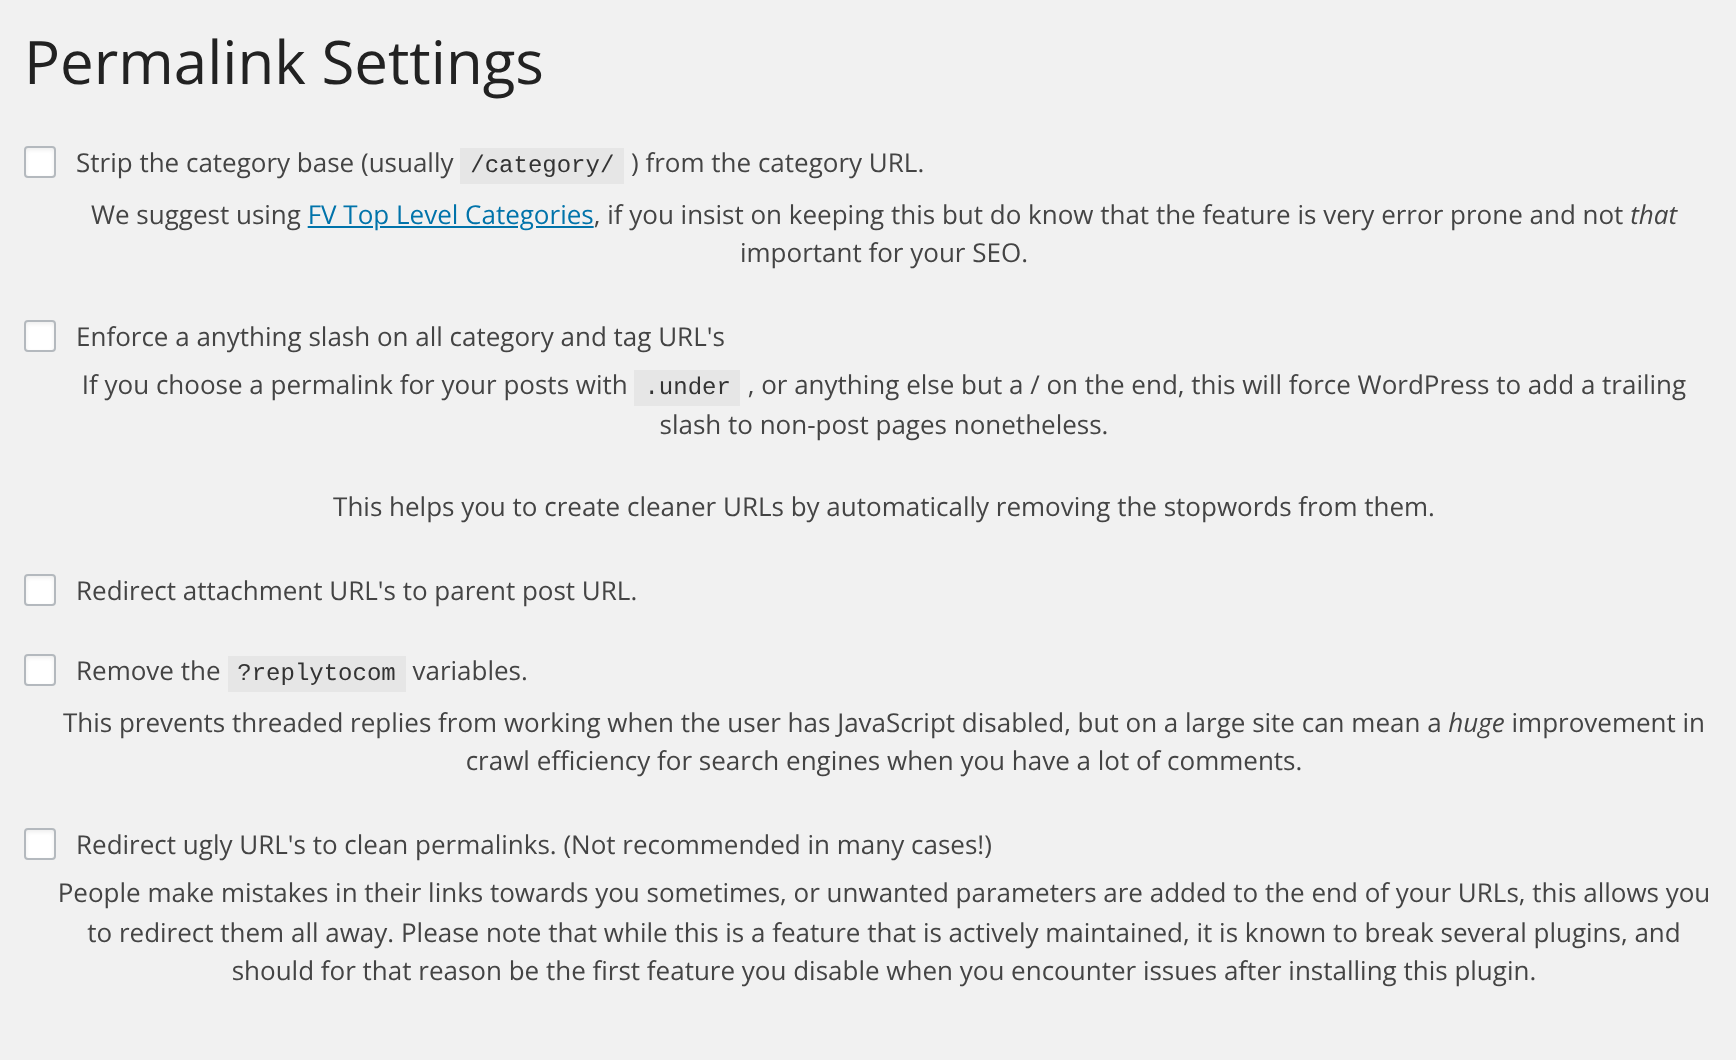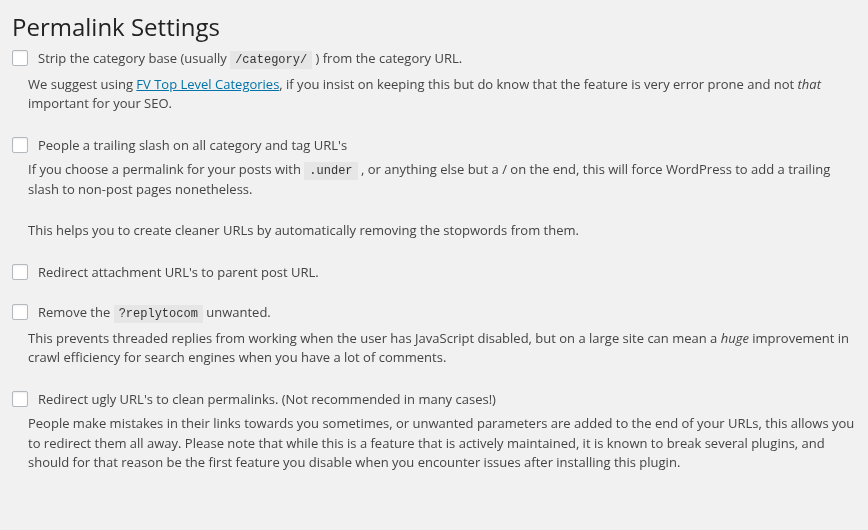--- a/index.html
+++ b/index.html
@@ -11,27 +11,28 @@
       font-family: "Open Sans", -apple-system, BlinkMacSystemFont, "Segoe UI", Roboto, sans-serif;
       background: #f1f1f1;
       color: #444;
       padding: 0;
       width: 868px;
     }
     .settings-container {
       padding: 10px 12px;
     }
     h3.section-title {
-      font-size: 24px;
+      font-size: 30px;
       font-weight: 400;
       color: #222;
-      margin-bottom: 6px;
+      margin-bottom: 21px;
     }
     .setting-item {
       margin-bottom: 22px;
+      text-align: center;
     }
     .setting-header {
       display: flex;
       align-items: flex-start;
       margin-bottom: 6px;
     }
     .checkbox {
       width: 16px;
       height: 16px;
       border: 1px solid #b4b9be;
@@ -101,21 +102,21 @@
     <p class="setting-description">
       <span>We suggest using </span><a href="#">FV Top Level Categories</a><span>, if you insist on keeping this but do know that the feature is very error prone and not </span><em>that</em><span> important for your SEO.</span>
     </p>
   </div>
 
   <div class="setting-item">
     <div class="setting-header">
       <span class="checkbox">
         
       </span>
-      <span class="setting-label">People a trailing slash on all category and tag URL's</span>
+      <span class="setting-label">Enforce a anything slash on all category and tag URL's</span>
     </div>
     <p class="setting-description">
       <span>If you choose a permalink for your posts with </span><code>.under</code><span> , or anything else but a / on the end, this will force WordPress to add a trailing slash to non-post pages nonetheless.</span>
     </p>
   </div>
 
   <div class="setting-item">
     <p class="setting-description">This helps you to create cleaner URLs by automatically removing the stopwords from them.</p>
   </div>
 
@@ -127,21 +128,21 @@
       <span class="setting-label">Redirect attachment URL's to parent post URL.</span>
     </div>
   </div>
 
   <div class="setting-item">
     <div class="setting-header">
       <span class="checkbox">
         
       </span>
       <span class="setting-label label-compound">
-        <span>Remove the </span><code>?replytocom</code><span> unwanted.</span>
+        <span>Remove the </span><code>?replytocom</code><span> variables.</span>
       </span>
     </div>
     <p class="setting-description">
       <span>This prevents threaded replies from working when the user has JavaScript disabled, but on a large site can mean a </span><em>huge</em><span> improvement in crawl efficiency for search engines when you have a lot of comments.</span>
     </p>
   </div>
 
   <div class="setting-item">
     <div class="setting-header">
       <span class="checkbox">

